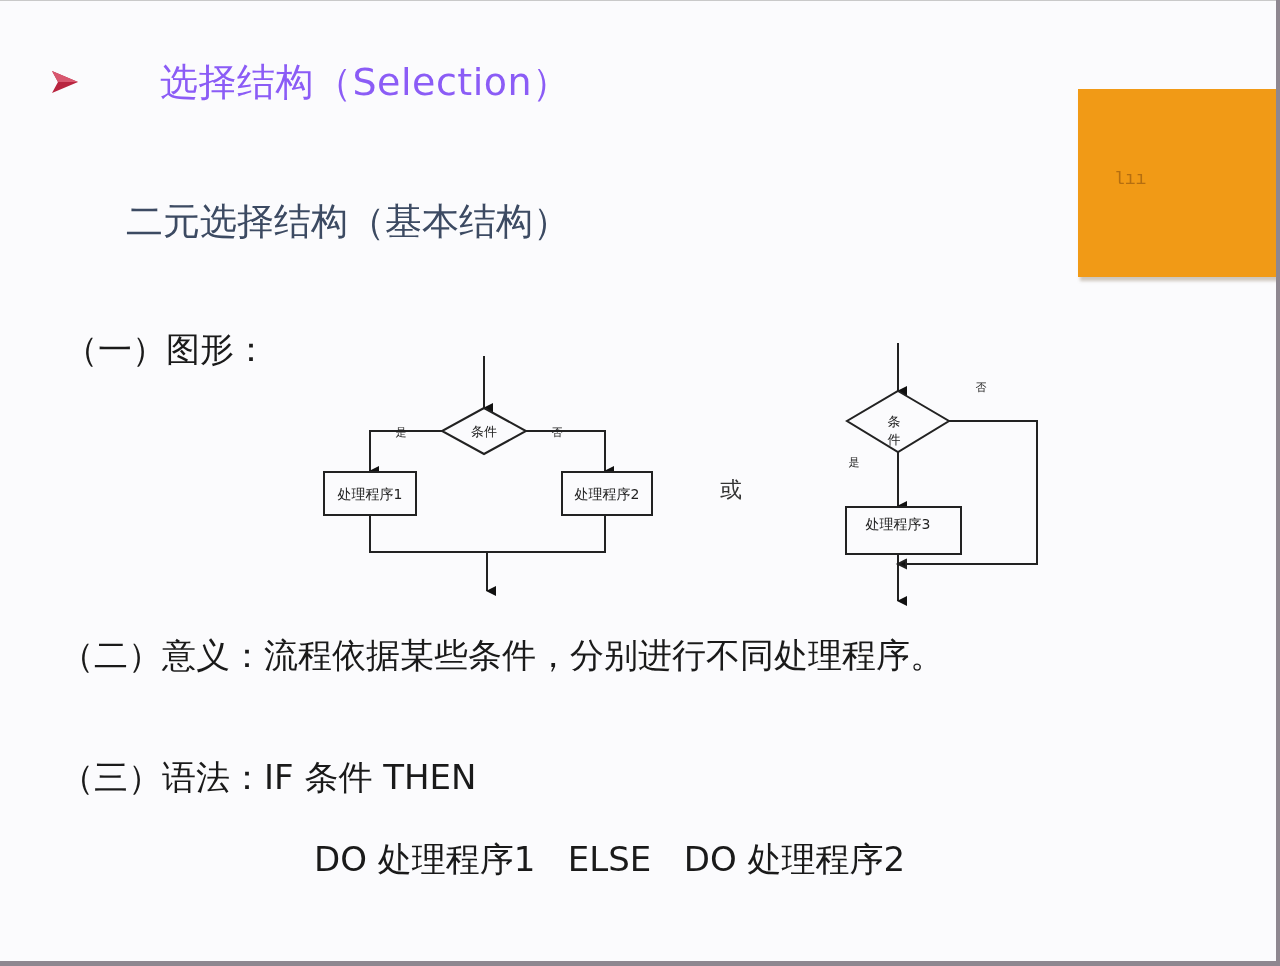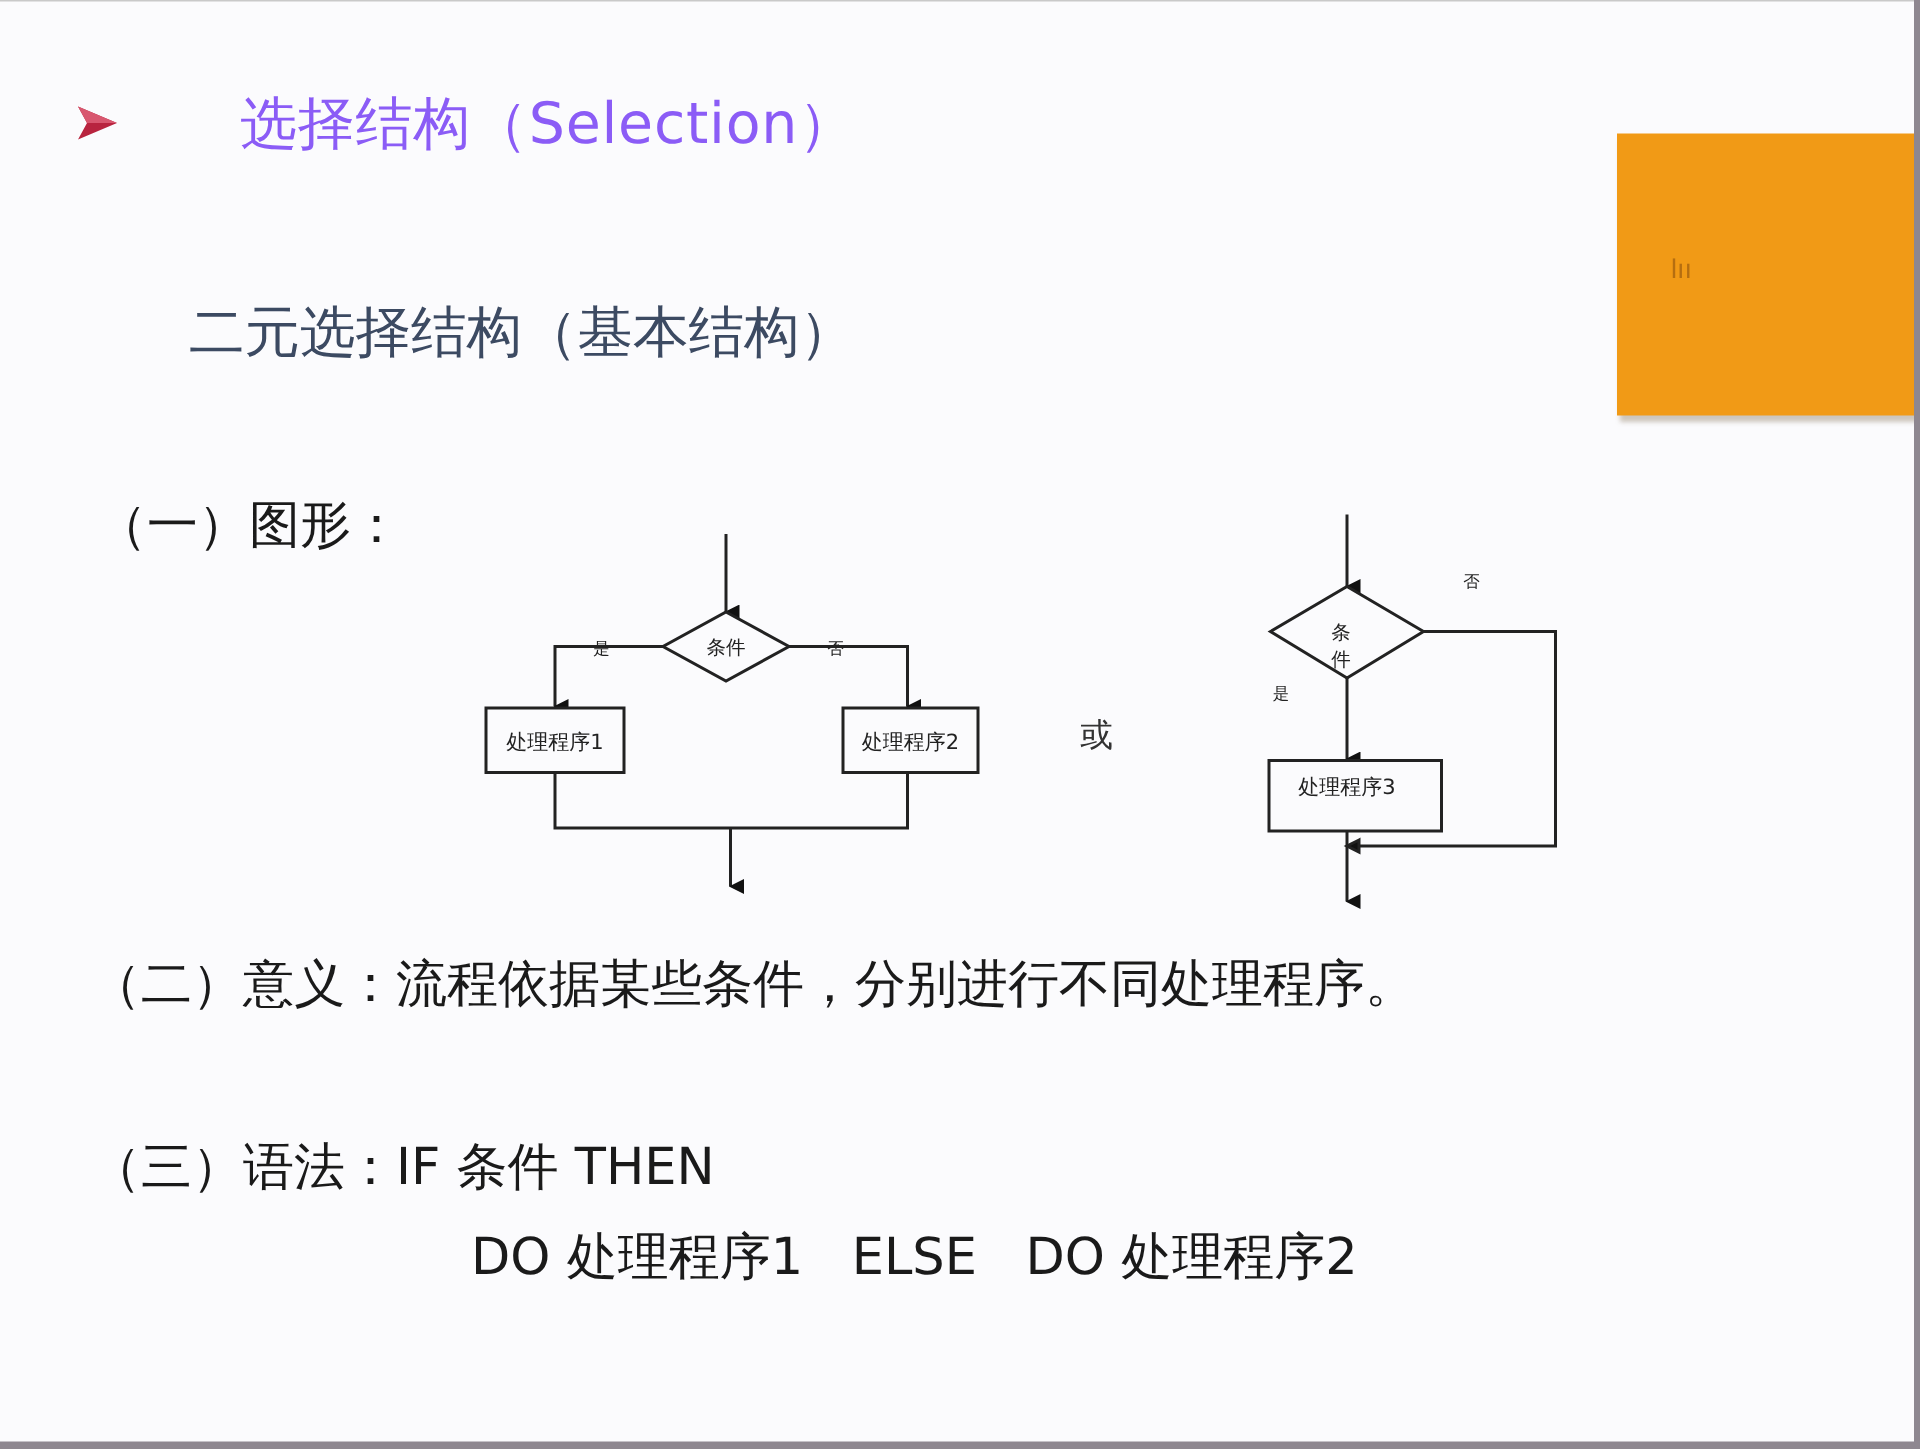--- a/index.html
+++ b/index.html
@@ -28,21 +28,21 @@
     margin-left: 44px;
   }
   .orange-box {
     position: absolute; left: 1078px; top: 88px;
     width: 202px; height: 188px;
     background: #f19a16;
     box-shadow: 2px 4px 3px rgba(120,100,70,0.35);
   }
   .orange-box .mark {
     position: absolute; left: 36px; top: 80px;
-    font-size: 18px; color: #b56e10; font-family: Liberation Sans, sans-serif;
+    font-size: 18px; color: #b56e10; font-family: Liberation Mono, monospace;
   }
   .right-border {
     position: absolute; left: 1276px; top: 0; width: 4px; height: 966px; background: #8e8790;
   }
   .section {
     position: absolute; font-size: 34px; color: #1a1a1a; white-space: nowrap;
   }
   .s1 { left: 64px; top: 326px; }
   .s2 { left: 60px; top: 632px; }
   .s3 { left: 60px; top: 754px; }
@@ -109,16 +109,16 @@
     <text x="898" y="528" font-size="14" text-anchor="middle">处理程序3</text>
   </svg>
 
   <div class="or-label">或</div>
 
   <div class="section s3">
     <span>（三）语法：</span><span>IF 条件 THEN</span>
   </div>
 
   <div class="section s2">（二）意义：流程依据某些条件，分别进行不同处理程序。</div>
-  <div class="section s3b" style="white-space:pre;">DO 处理程序1   ELSE   DO 处理程序2</div>
+  <div class="section s3b" style="white-space:pre;margin-top:22px;">DO 处理程序1   ELSE   DO 处理程序2</div>
 </div>
 
 <div class="right-border"></div>
 
 </body></html>

